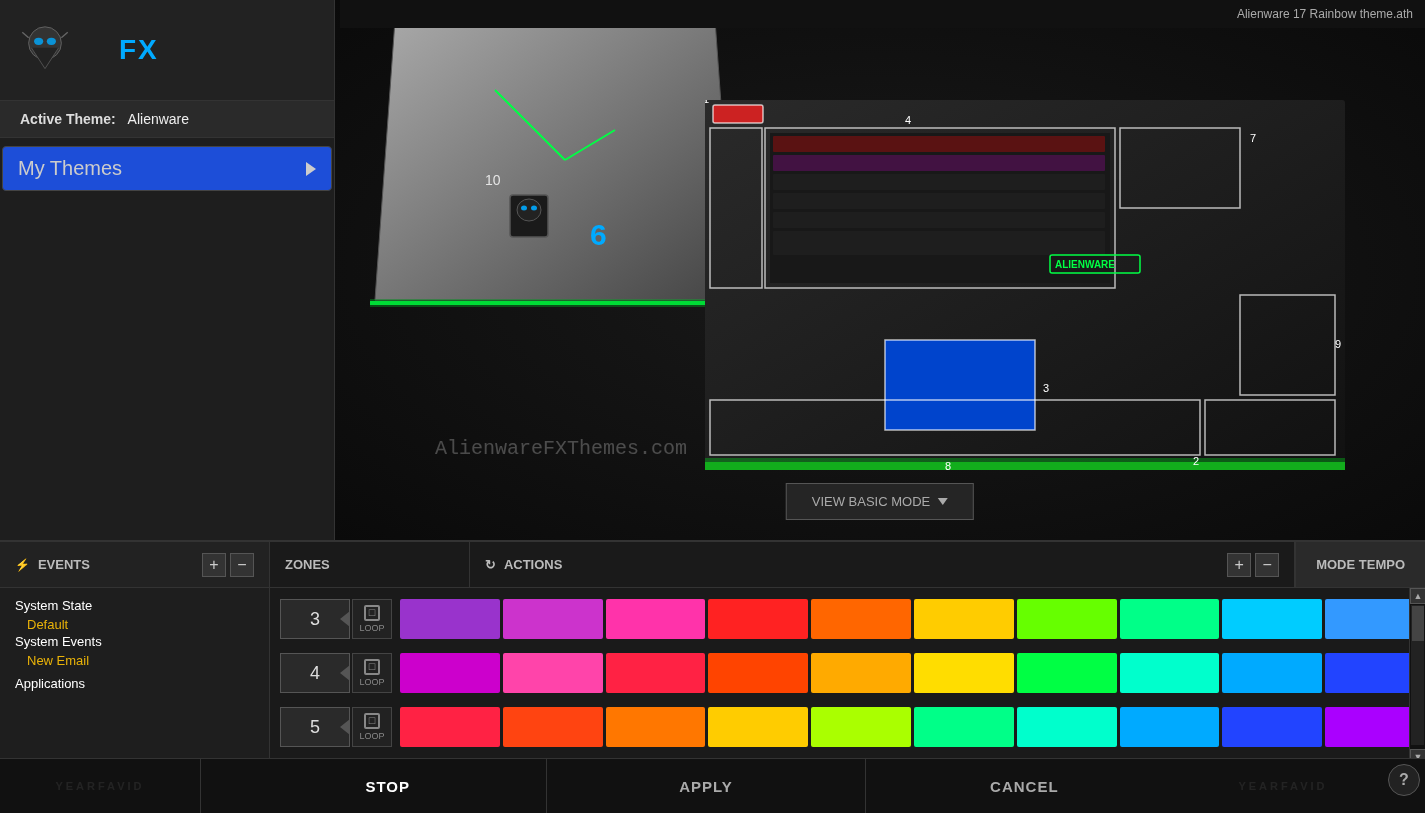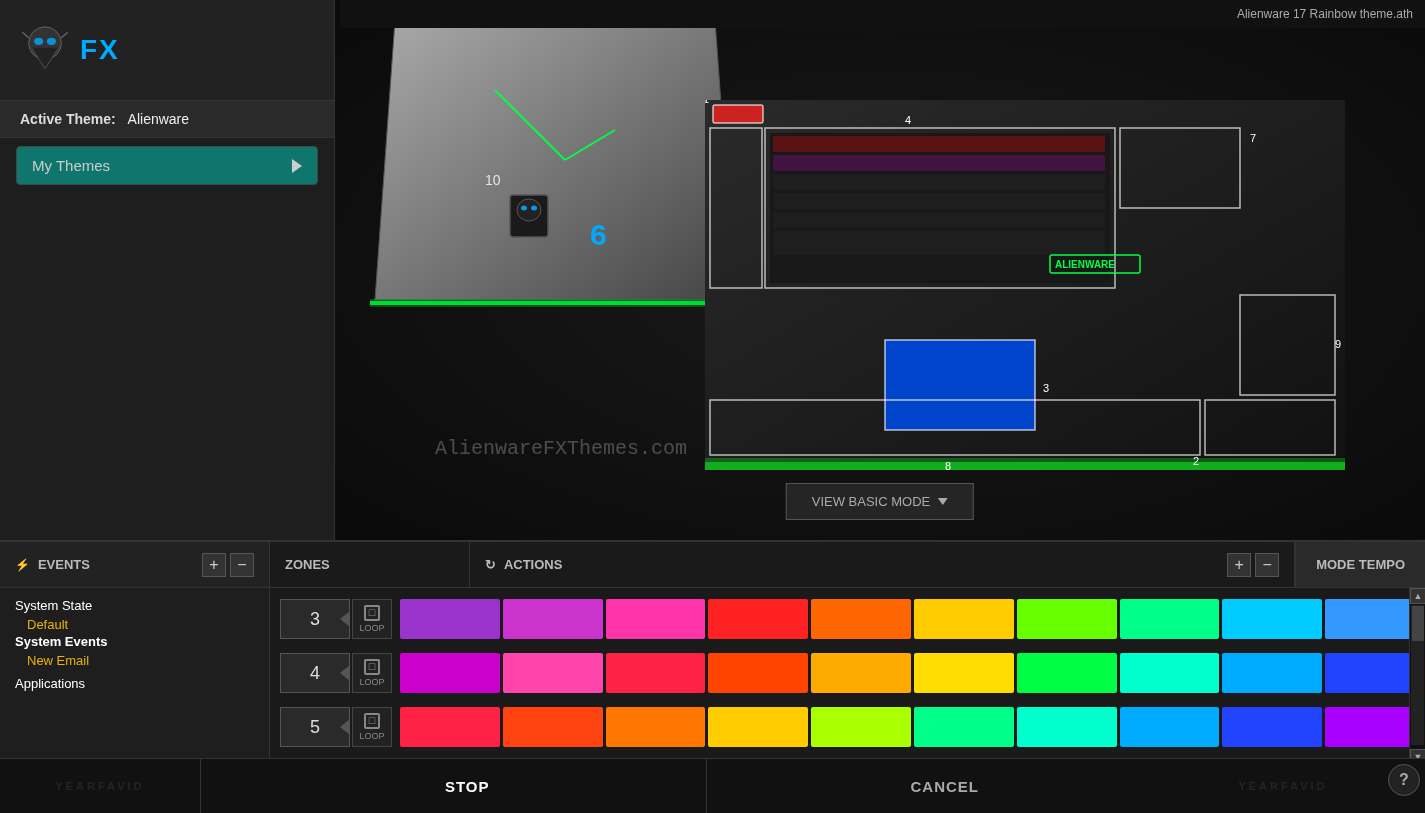--- a/index.html
+++ b/index.html
@@ -39,20 +39,21 @@
       border-right: 1px solid #333;
       z-index: 5;
     }
 
     #logo-area {
       height: 100px;
       display: flex;
       align-items: center;
       padding: 15px 20px;
       background: #222;
+      gap: 39px;
     }
 
     .alien-logo {
       width: 50px;
       height: 50px;
       margin-right: 10px;
     }
 
     .fx-text {
       font-size: 28px;
@@ -74,31 +75,31 @@
       font-weight: bold;
       color: #ddd;
     }
 
     #active-theme-bar span.value {
       color: #eee;
       margin-left: 8px;
     }
 
     #my-themes-btn {
-      margin: 8px 16px;
-      background: #0f766e;
+      margin: 8px 2px;
+      background: #1d4ed8;
       border: 1px solid #444;
       border-radius: 4px;
       display: flex;
       align-items: center;
       justify-content: space-between;
       padding: 10px 15px;
       cursor: pointer;
       color: #ccc;
-      font-size: 15px;
+      font-size: 20px;
     }
 
     .arrow-right {
       width: 0;
       height: 0;
       border-top: 7px solid transparent;
       border-bottom: 7px solid transparent;
       border-left: 10px solid #ccc;
     }
 
@@ -648,21 +649,21 @@
     </div>
 
     <button id="theme-tempo-btn">MODE TEMPO</button>
   </div>
 
   <div id="panel-content" style="position:relative;">
 
     <div id="events-panel">
       <div class="event-category">System State</div>
       <div class="event-item">Default</div>
-      <div class="event-category" style="margin-top:0;font-weight:bold;">System Events</div>
+      <div class="event-category" style="margin-top:0;">System Events</div>
       <div class="event-item">New Email</div>
       <div class="event-category" style="margin-top:8px;">Applications</div>
     </div>
 
     <div id="color-rows-area">
 
       <div class="color-row">
         <div class="row-number-box">
           <span>3</span>
           <div class="row-arrow"></div>
@@ -753,16 +754,17 @@
     <div class="scroll-arrow">
       <span>▶</span>
     </div>
   </div>
 
 </div>
 
 <div id="action-bar">
   <div class="action-watermark-left">YEARFAVID</div>
   <button class="action-btn stop">STOP</button>
+  <button class="action-btn">APPLY</button>
   <button class="action-btn">CANCEL</button>
   <div class="action-watermark-right">YEARFAVID</div>
   <button id="help-btn" style="border-radius:50%;width:32px;height:32px;border:1px solid #555;">?</button>
 </div>
 
 </body></html>

